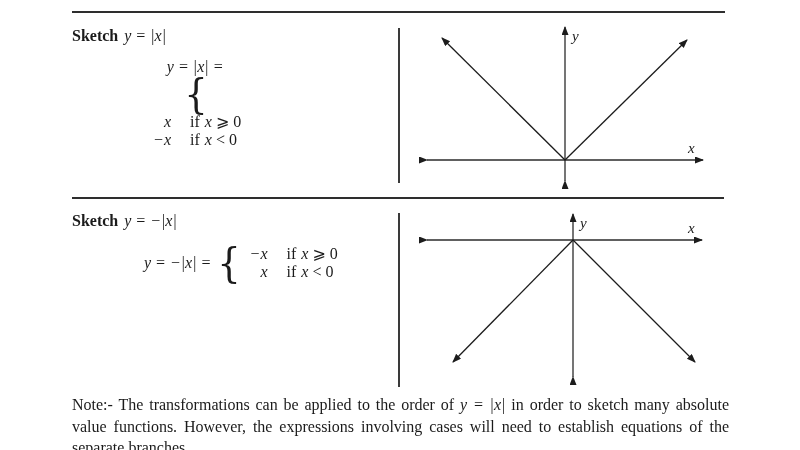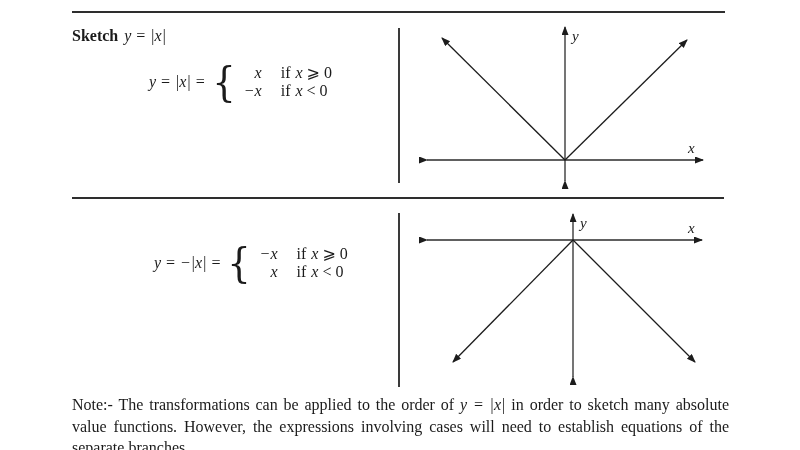--- a/index.html
+++ b/index.html
@@ -20,22 +20,22 @@
   .vrule-1 { left: 398px; top: 28px; height: 155px; }
   .vrule-2 { left: 398px; top: 213px; height: 174px; }
 
   .section-title { position: absolute; font-size: 16px; white-space: nowrap; }
   .section-title .bold-word { font-weight: bold; }
   .section-title .math { font-style: italic; margin-left: 6px; }
   .title-1 { left: 72px; top: 27px; }
   .title-2 { left: 72px; top: 212px; }
 
   .equation { position: absolute; display: flex; align-items: center; font-size: 16px; white-space: nowrap; }
-  .eq-1 { left: 149px; top: 64px; }
-  .eq-2 { left: 154px; top: 245px; }
+  .eq-1 { left: 149px; top: 58px; flex-direction: column; }
+  .eq-2 { left: 144px; top: 245px; }
   .eq-lhs { font-style: italic; }
   .brace {
     font-family: "DejaVu Serif", serif;
     font-size: 41px;
     font-weight: 200;
     line-height: 0.9;
     margin: 0 3px 0 5px;
     transform: scaleX(0.9);
   }
   .cases { display: flex; flex-direction: column; }
@@ -90,20 +90,23 @@
     <line x1="19" y1="146" x2="295" y2="146" stroke="#2b2b2b" stroke-width="1.3" marker-start="url(#ah1)" marker-end="url(#ah1)"></line>
     <line x1="157" y1="167" x2="157" y2="13" stroke="#2b2b2b" stroke-width="1.3" marker-start="url(#ah1)" marker-end="url(#ah1)"></line>
     <line x1="157" y1="146" x2="34" y2="24" stroke="#1c1c1c" stroke-width="1.3" marker-end="url(#ah1)"></line>
     <line x1="157" y1="146" x2="279" y2="26" stroke="#1c1c1c" stroke-width="1.3" marker-end="url(#ah1)"></line>
     <text x="164" y="27" class="axis-label">y</text>
     <text x="280" y="139" class="axis-label">x</text>
   </svg>
 
   <div class="hrule hrule-mid"></div>
 
+  <div class="section-title title-2">
+    <span class="bold-word">Sketch</span><span class="math">y = −|x|</span>
+  </div>
 
   <div class="equation eq-2">
     <span class="eq-lhs">y = −|x| =</span>
     <span class="brace">{</span>
     <span class="cases">
       <span class="case-row">
         <span class="case-expr">−x</span>
         <span class="case-cond"><span>if</span><span class="cond-var">x</span><span>⩾ 0</span></span>
       </span>
       <span class="case-row">

